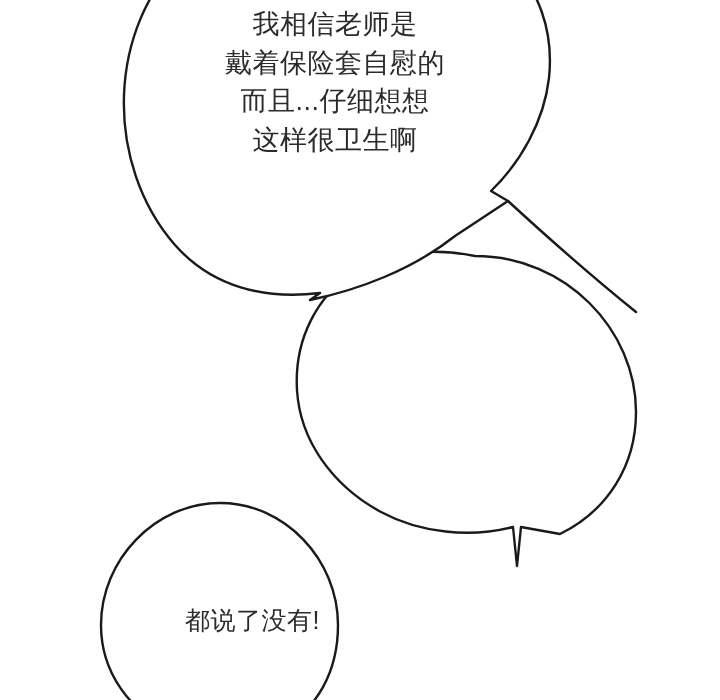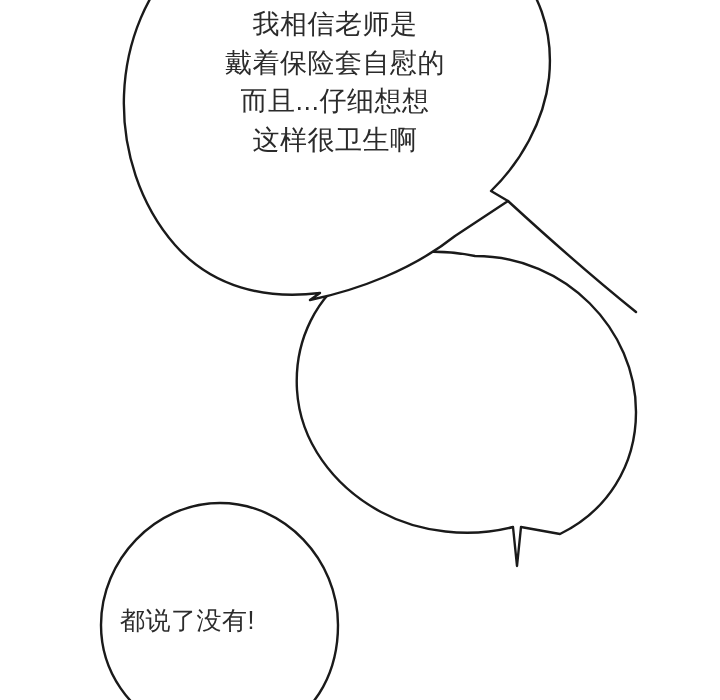--- a/index.html
+++ b/index.html
@@ -46,21 +46,21 @@
     top: 322px;
     width: 300px;
     font-size: 27px;
   }
   
   #text-bubble-3 {
     left: 120px;
     top: 603px;
     width: 200px;
     font-size: 25px;
-    text-align: left;
+    text-align: right;
   }
 </style>
 </head>
 <body>
 
 <div id="panel">
 
   <svg id="bubble-layer" viewBox="0 0 720 700" xmlns="http://www.w3.org/2000/svg">
 
     <path d="M 338 625

